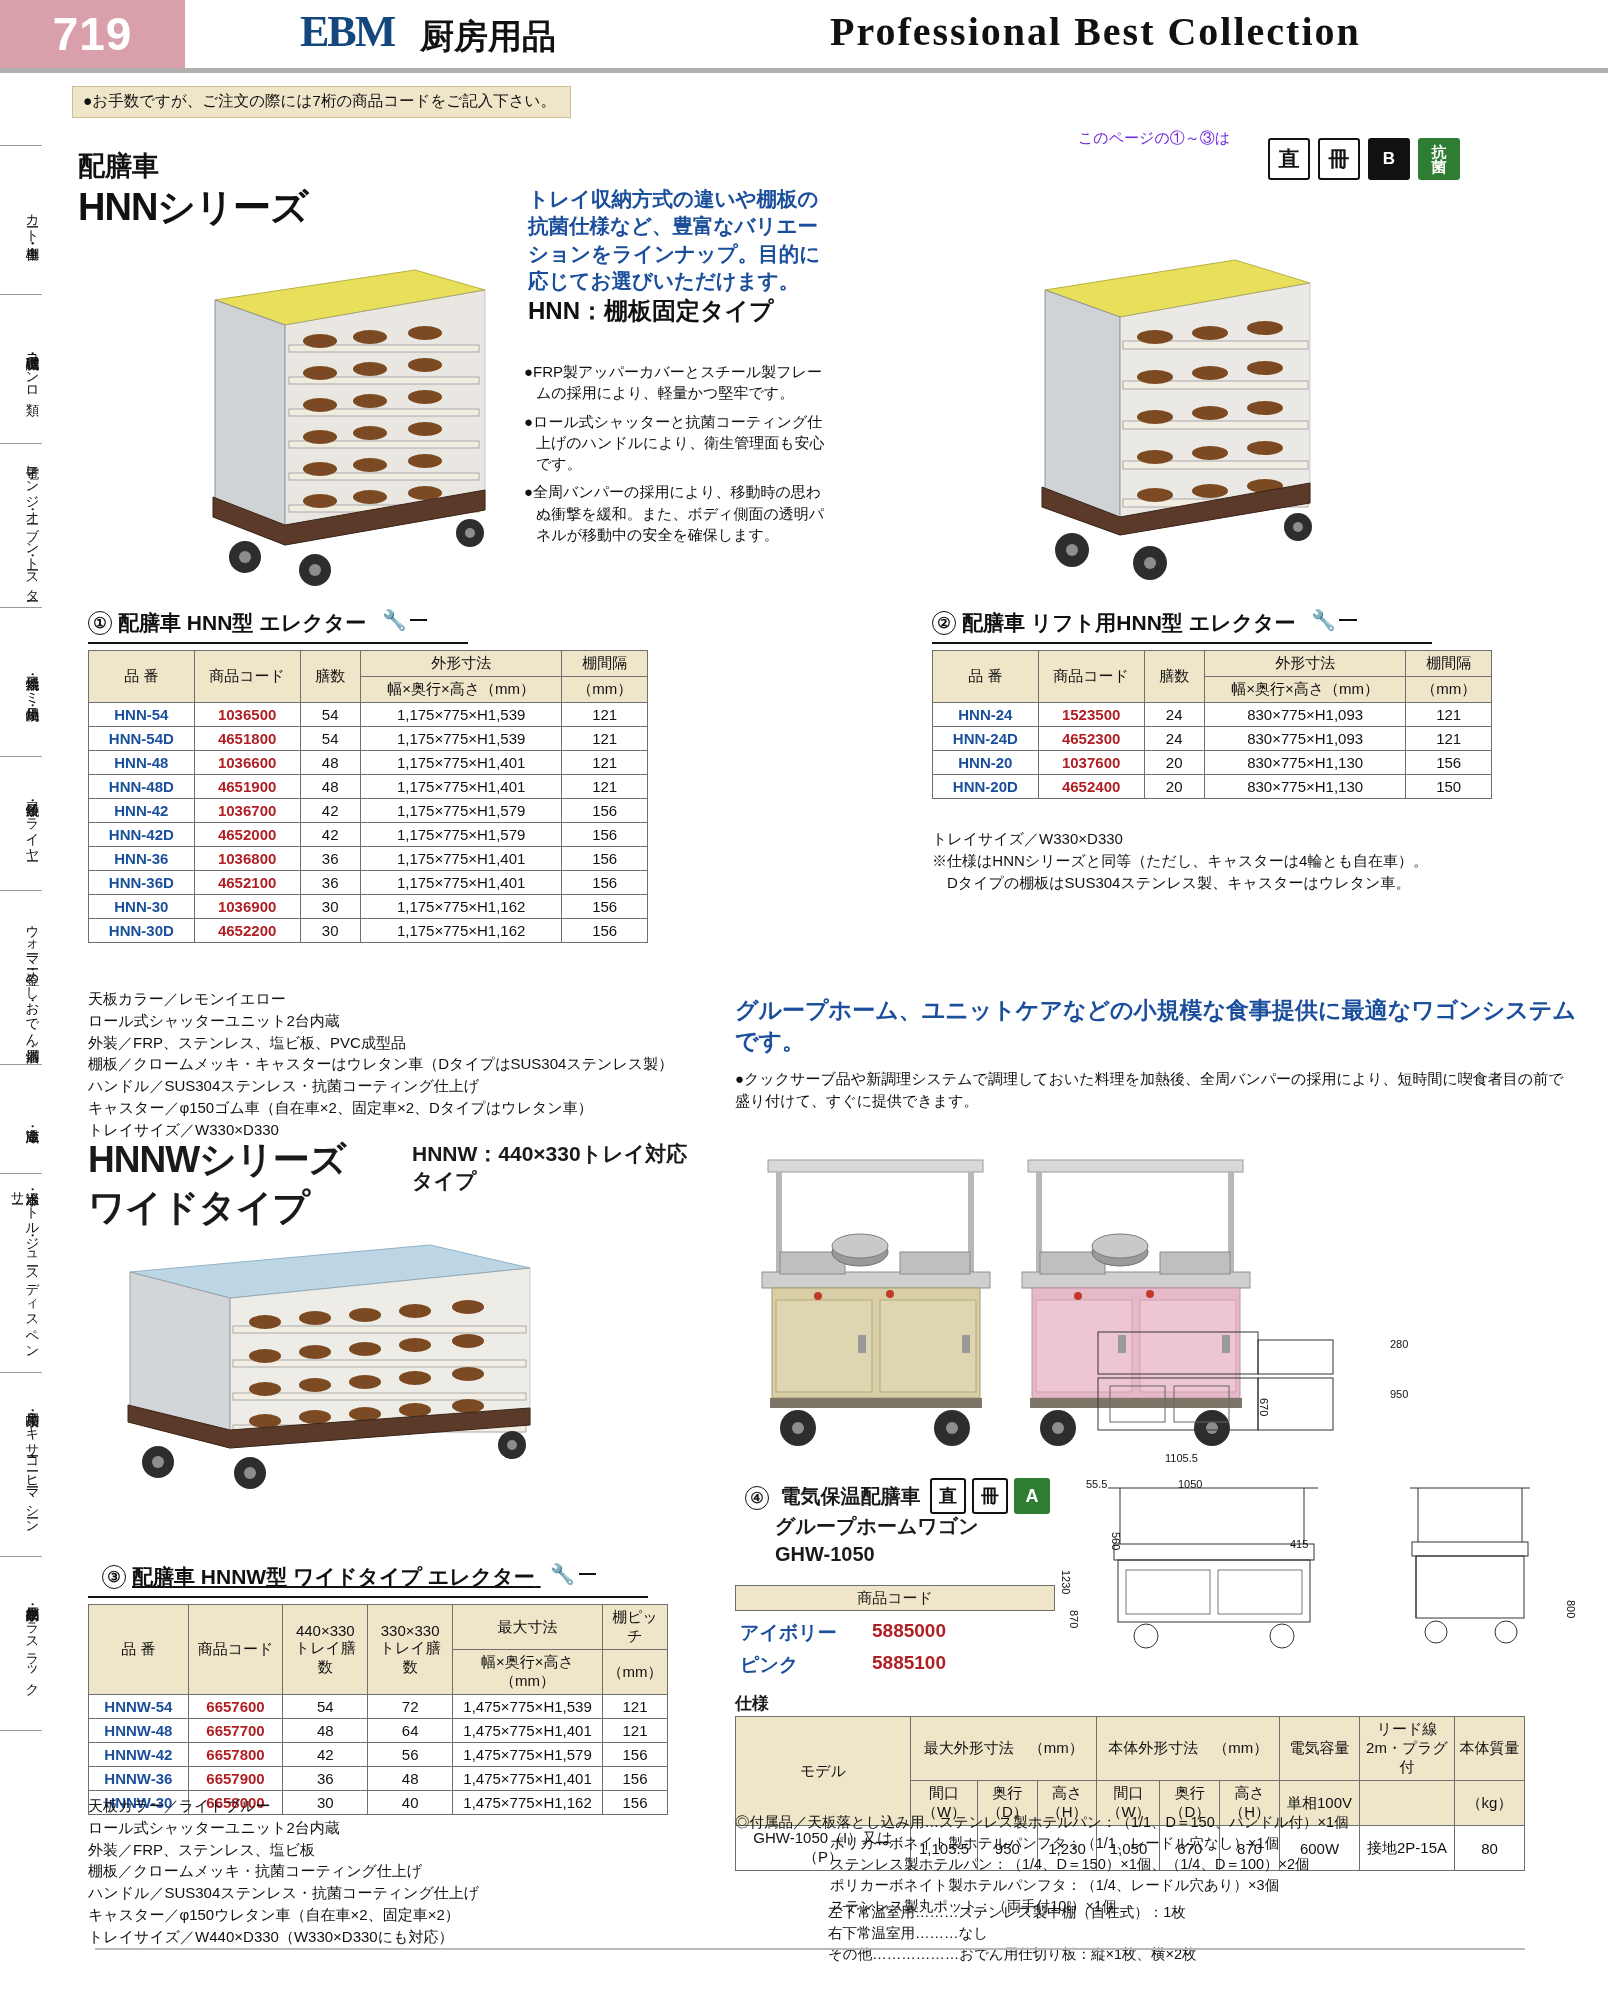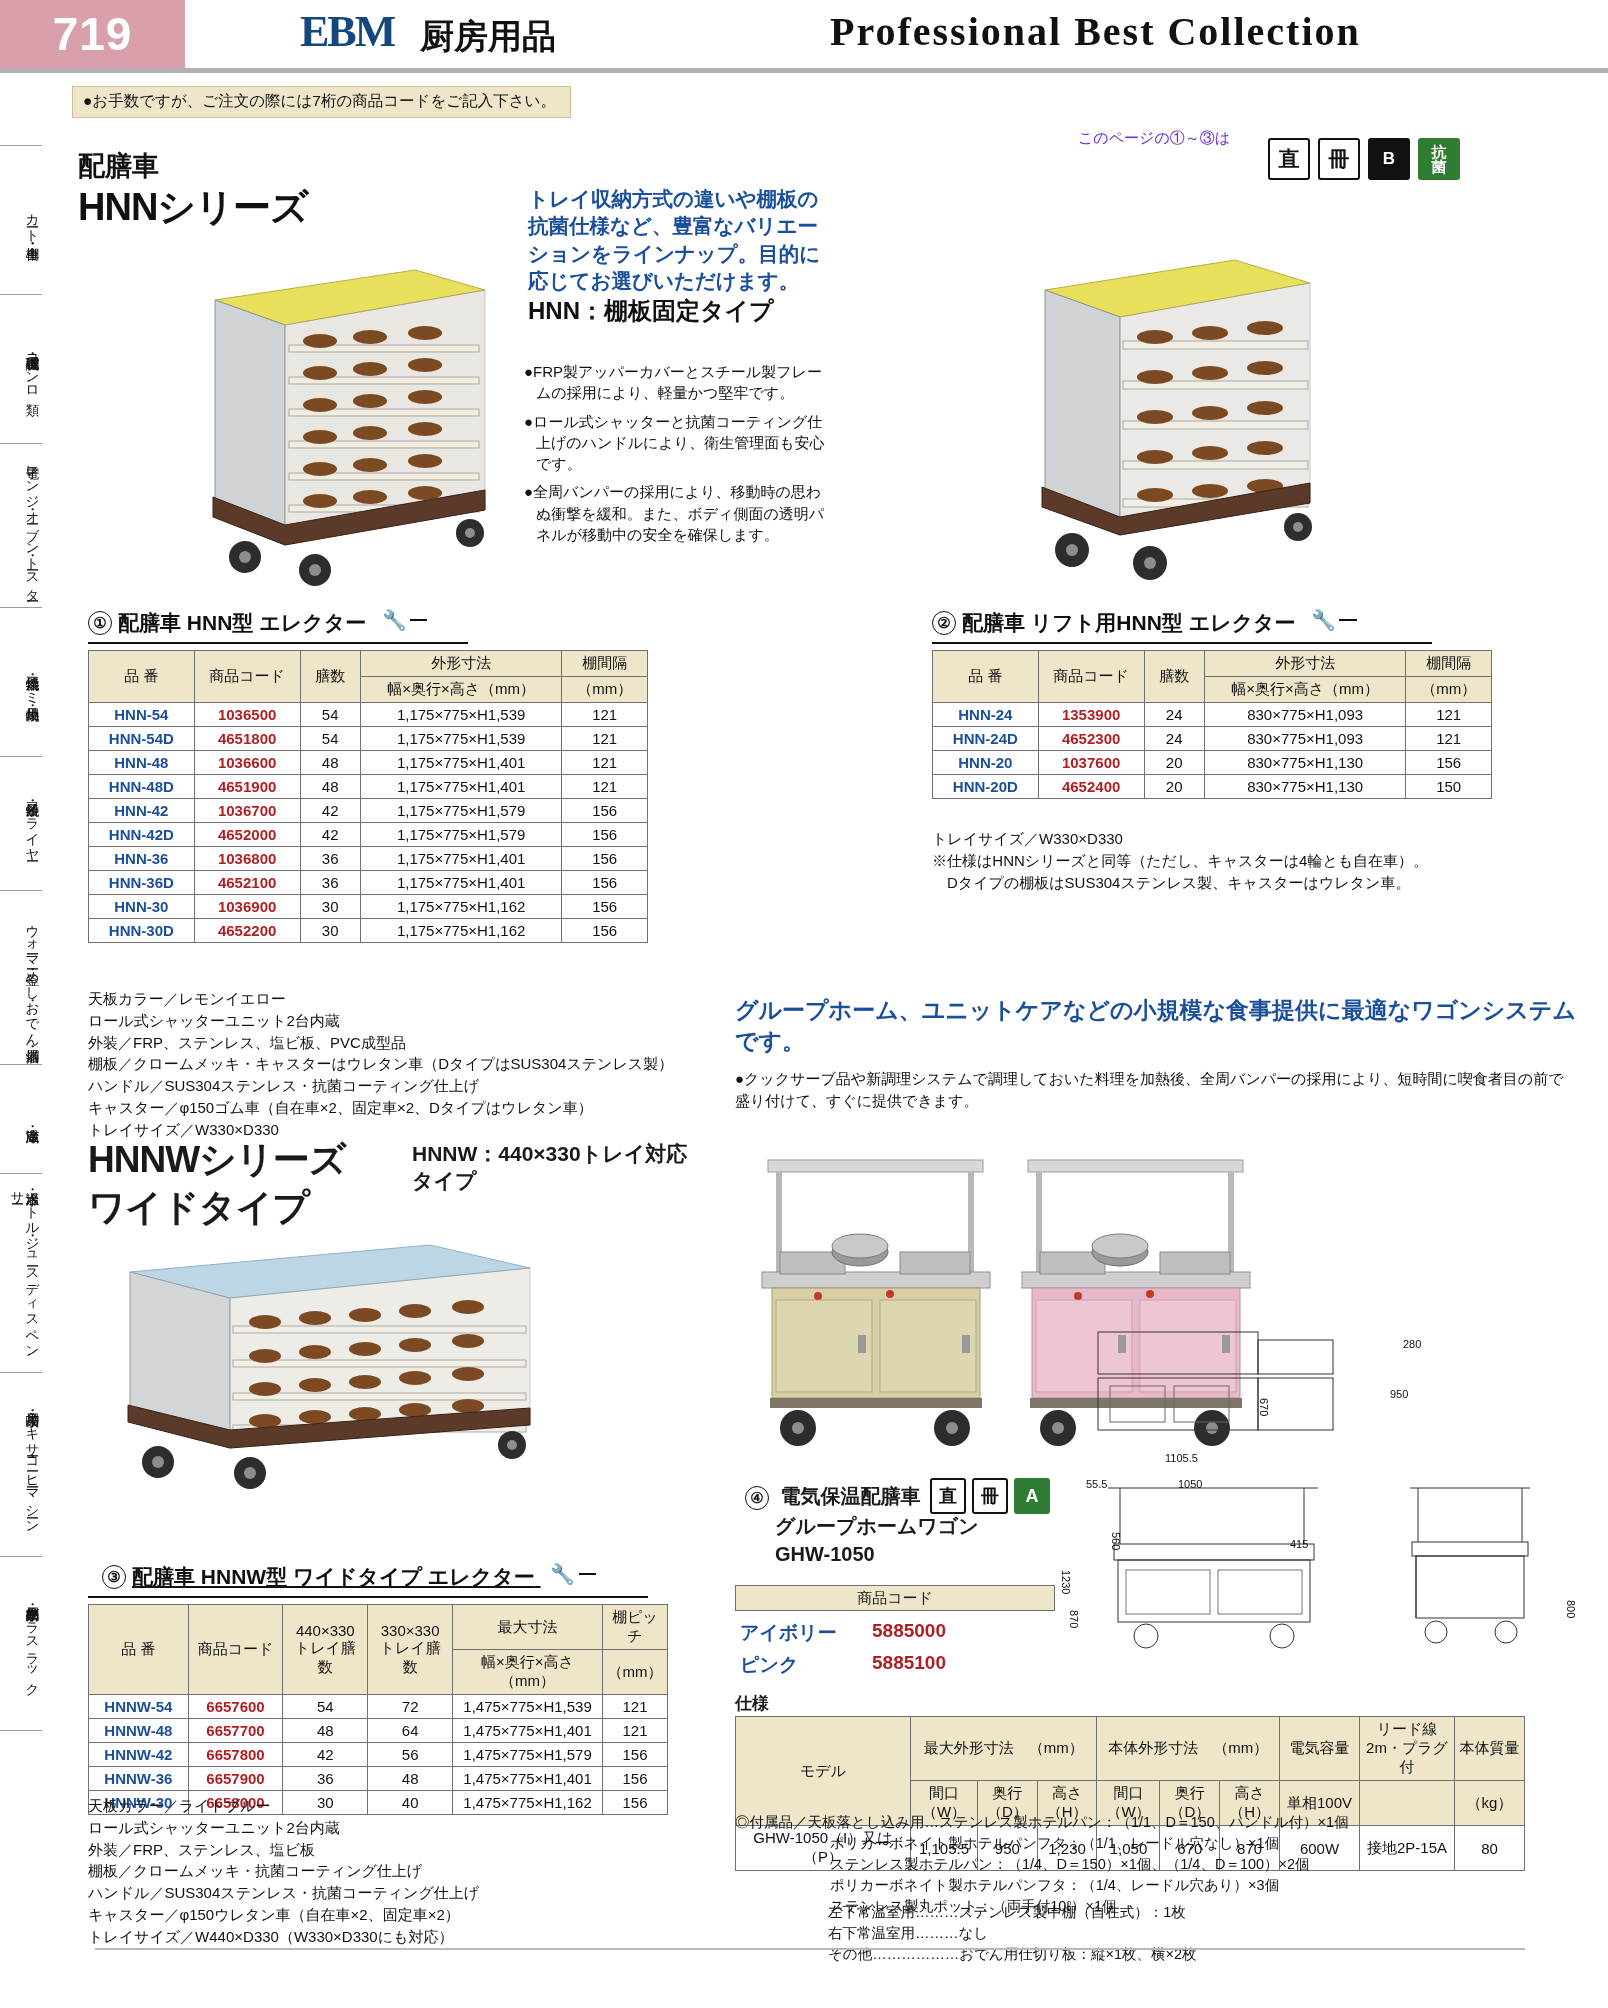--- a/index.html
+++ b/index.html
@@ -405,21 +405,21 @@
       <th style="width:85px">棚間隔</th>
     </tr>
     <tr>
       <th class="tiny">幅×奥行×高さ（mm）</th>
       <th class="tiny">（mm）</th>
     </tr>
   </thead>
   <tbody id="t2body">
       <tr>
         <td class="model">HNN-24</td>
-        <td class="code">1353900</td>
+        <td class="code">1523500</td>
         <td>24</td>
         <td>830×775×H1,093</td>
         <td>121</td>
       </tr>
       <tr>
         <td class="model">HNN-24D</td>
         <td class="code">4652300</td>
         <td>24</td>
         <td>830×775×H1,093</td>
         <td>121</td>
@@ -709,21 +709,21 @@
 <div style="position:absolute; left:1070px; top:1320px; width:300px; height:130px;">
   <svg width="300" height="130" viewBox="0 0 300 130">
     <rect x="28" y="12" width="160" height="42" fill="none" stroke="#333"></rect>
     <rect x="188" y="20" width="75" height="34" fill="none" stroke="#333"></rect>
     <rect x="28" y="58" width="160" height="52" fill="none" stroke="#333"></rect>
     <rect x="40" y="66" width="55" height="36" fill="none" stroke="#666"></rect>
     <rect x="104" y="66" width="55" height="36" fill="none" stroke="#666"></rect>
     <rect x="188" y="58" width="75" height="52" fill="none" stroke="#333"></rect>
   </svg>
 </div>
-<div class="dimtext" style="left:1390px; top:1338px;margin-left:13px;">280</div>
+<div class="dimtext" style="left:1390px; top:1338px;">280</div>
 <div class="dimtext" style="left:1390px; top:1388px;">950</div>
 
 <div style="position:absolute; left:1068px; top:1466px; width:330px; height:200px;">
   <svg width="330" height="200" viewBox="0 0 330 200">
     <line x1="40" y1="22" x2="250" y2="22" stroke="#333"></line>
     <line x1="52" y1="22" x2="52" y2="78" stroke="#333"></line>
     <line x1="236" y1="22" x2="236" y2="78" stroke="#333"></line>
     <rect x="46" y="78" width="200" height="16" fill="none" stroke="#333"></rect>
     <rect x="50" y="94" width="192" height="62" fill="none" stroke="#333"></rect>
     <rect x="58" y="104" width="84" height="44" fill="none" stroke="#777"></rect>

